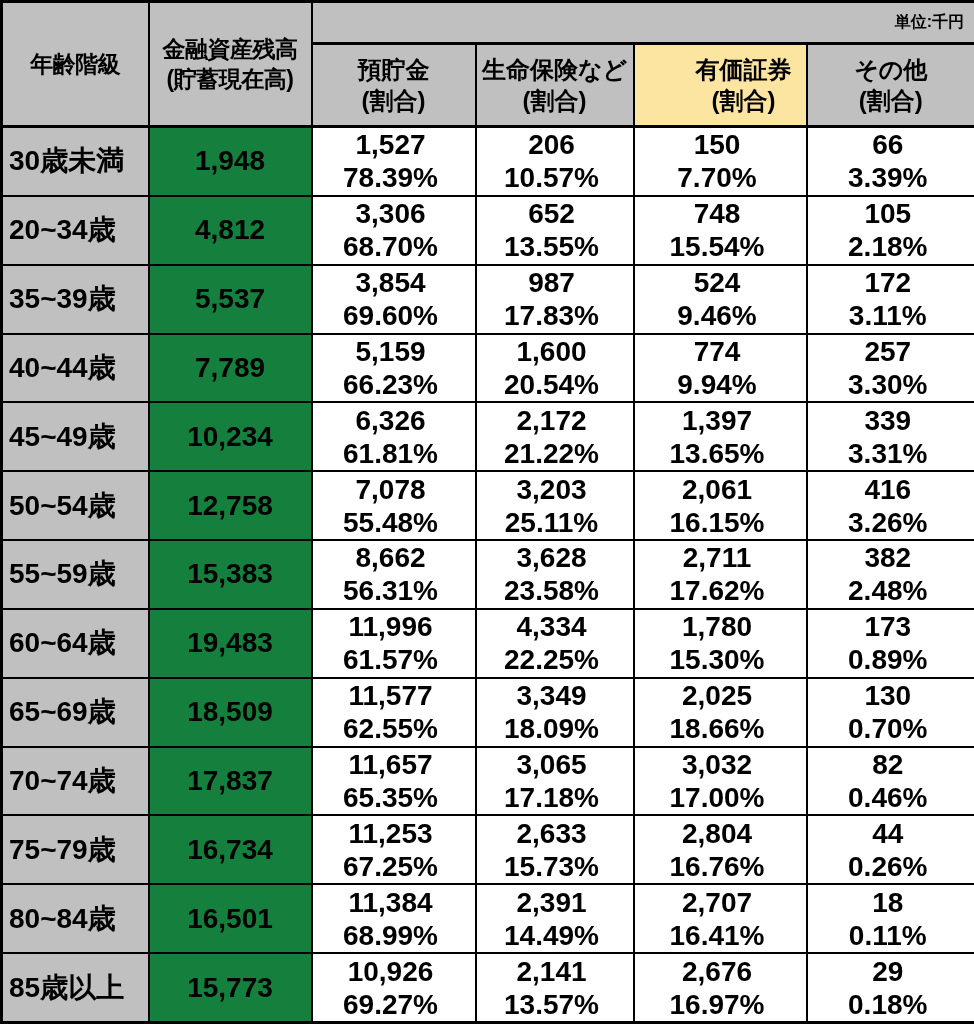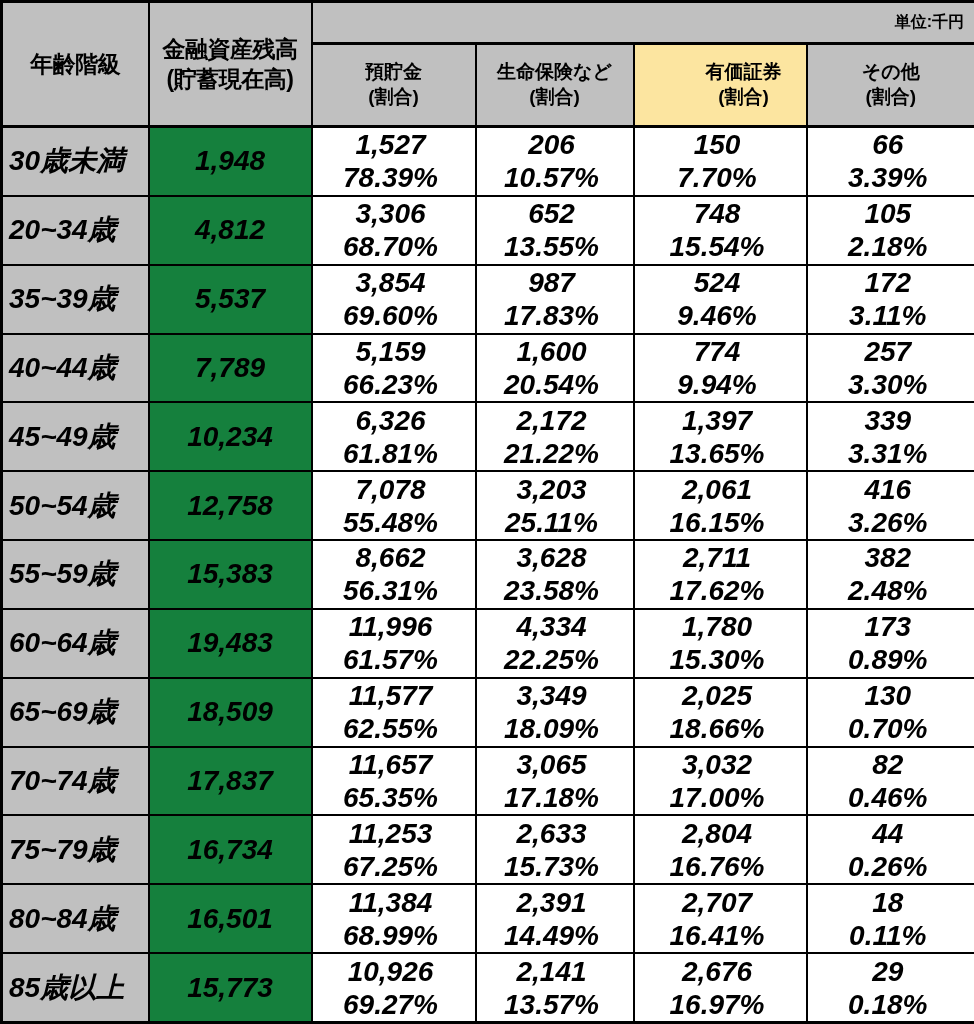--- a/index.html
+++ b/index.html
@@ -10,23 +10,23 @@
   col.c4{width:158px}col.c5{width:173px}col.c6{width:169px}
   th,td{border:2px solid #000;padding:0;}
   thead th{background:#C0C0C0;font-weight:bold;}
   tr.top{height:42px;}
   tr.sub{height:83px;}
   .unit-cell{text-align:right;vertical-align:middle;font-size:16px;padding-right:10px;
              border-bottom:3px solid #000;}
   .merged{vertical-align:middle;text-align:center;font-size:23px;line-height:1.32;
           letter-spacing:-0.5px;border-bottom:3px solid #000;white-space:nowrap;}
   tr.sub th{border-top:3px solid #000;border-bottom:3px solid #000;vertical-align:middle;
-            text-align:center;font-size:19px;line-height:1.3;white-space:nowrap;}
+            text-align:center;font-size:24px;line-height:1.3;white-space:nowrap;}
   th.yellow{background:#FCE5A0;padding-left:47px;}
-  tbody tr{height:58px;font-style:italic;}
+  tbody tr{height:58px;}
   tbody td.age{background:#C0C0C0;font-size:28px;text-align:left;vertical-align:middle;
                padding-left:6px;white-space:nowrap;}
   tbody td.bal{background:#15803d;font-size:28px;text-align:center;vertical-align:middle;}
   tbody td.num{background:#fff;font-size:28px;text-align:center;vertical-align:middle;
                padding-right:6px;}
   .num div{line-height:33px;}
 </style>
 </head>
 <body>
 

